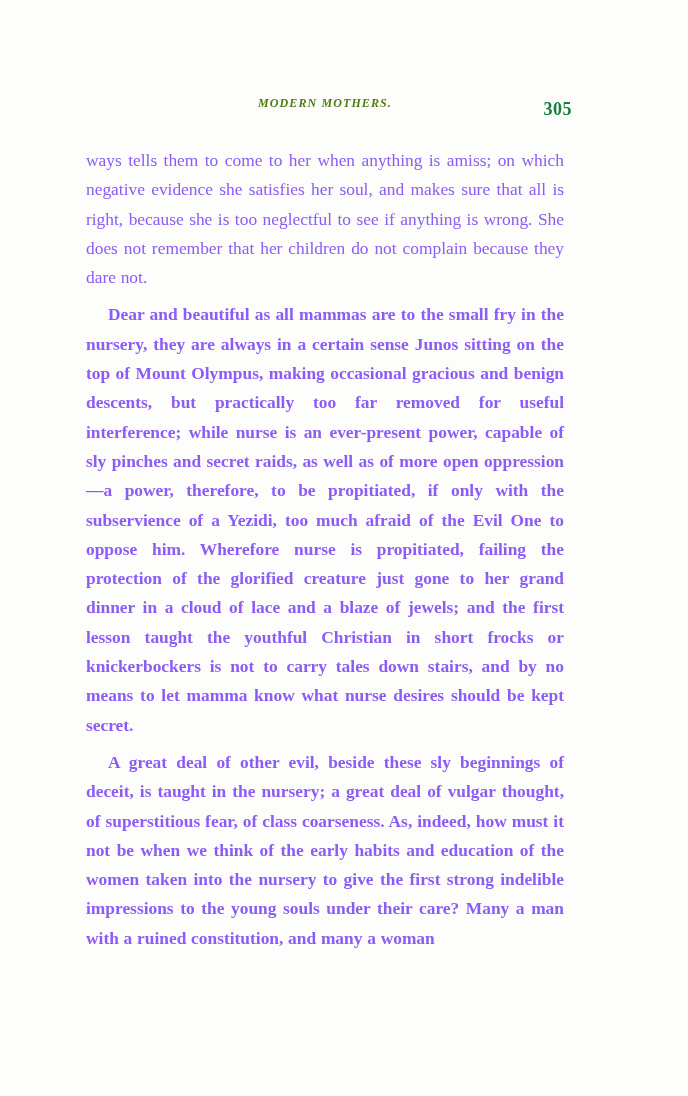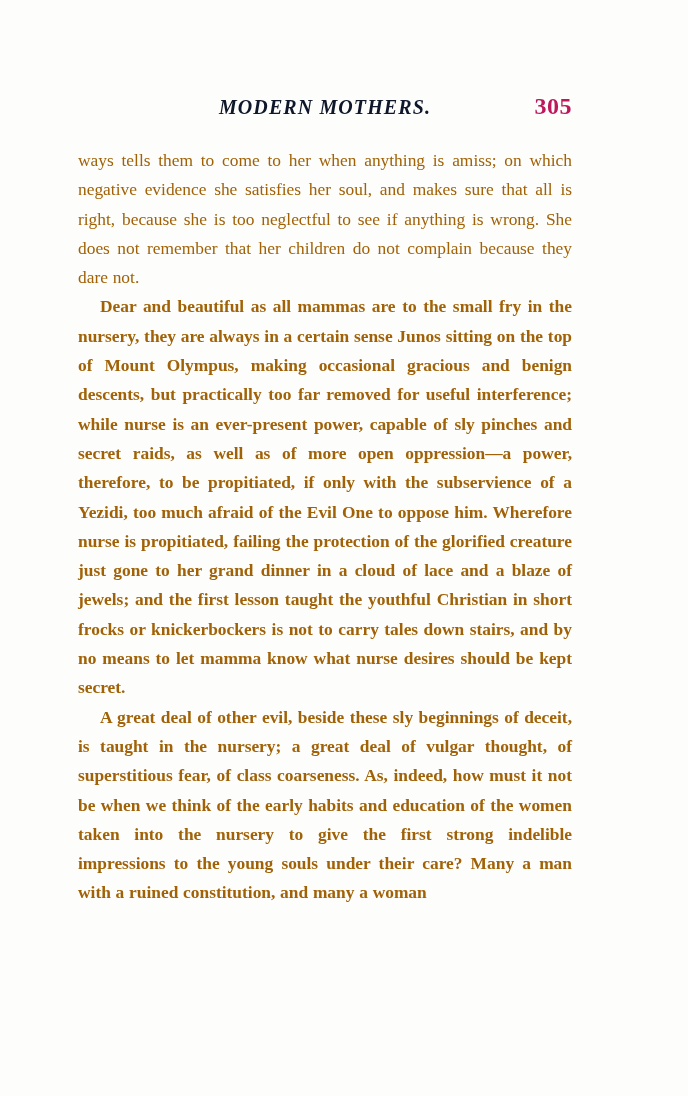--- a/index.html
+++ b/index.html
@@ -30,40 +30,40 @@
     display: flex;
     align-items: baseline;
     justify-content: center;
     position: relative;
     height: 24px;
     margin-bottom: 26px;
   }
   .running-title {
     font-style: italic;
     font-weight: bold;
-    font-size: 20px;
+    font-size: 12px;
     letter-spacing: 1.1px;
-    color: #0f172a;
+    color: #4d7c0f;
   }
   .folio {
     position: absolute;
     right: 0;
     bottom: 0;
-    font-size: 24px;
+    font-size: 18px;
     font-weight: bold;
     letter-spacing: 0.5px;
-    color: #be185d;
+    color: #15803d;
   }
   .body-text p {
-    margin: 0;
+    margin: 8px;
     text-align: justify;
     text-justify: inter-word;
     font-size: 17.4px;
     line-height: 29.3px;
-    color: #a16207;
+    color: #8b5cf6;
     word-spacing: 0.4px;
   }
   .body-text p.indent {
     text-indent: 22px;
     font-weight: bold;
   }
   .body-text p.cont {
     text-indent: 0;
   }
 </style>

